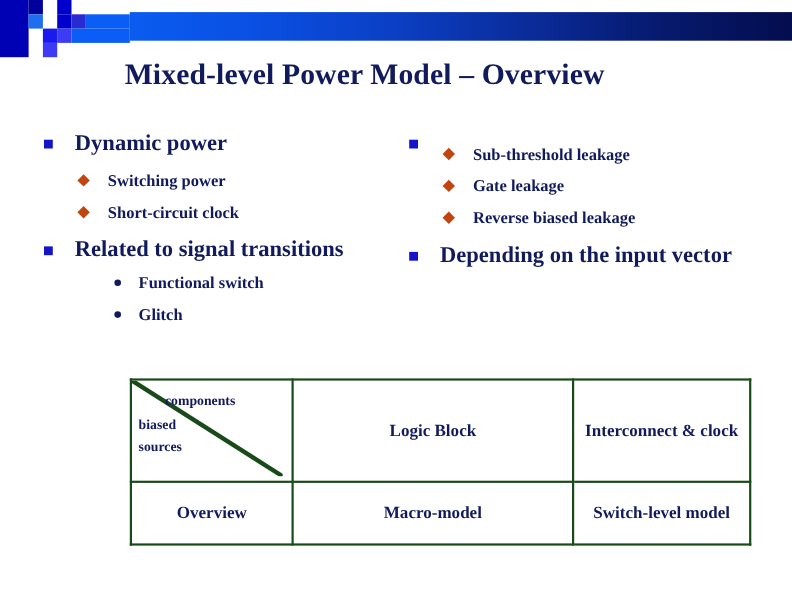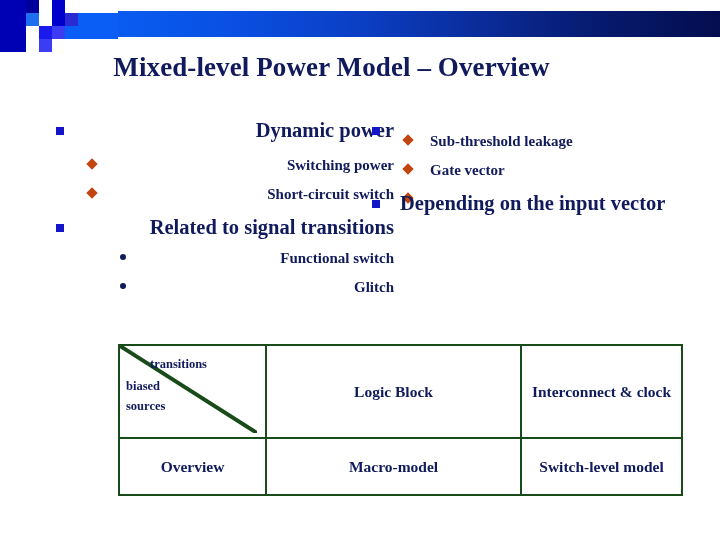--- a/index.html
+++ b/index.html
@@ -45,21 +45,21 @@
     color: #111a5c;
     letter-spacing: 0.1px;
     white-space: nowrap;
   }
 
   
   .column {
     position: absolute;
     top: 118px;
   }
-  #col-left  { left: 44px;  width: 350px; text-align: right; }
+  #col-left  { left: 28px;  width: 350px; }
   #col-right { left: 360px; width: 350px; }
 
   .lvl1 {
     position: relative;
     padding-left: 40px;
     font-size: 20.5px;
     font-weight: bold;
     color: #111a5c;
     line-height: 1.18;
   }
@@ -190,21 +190,21 @@
     <span>Dynamic power</span>
   </div>
 
   <div class="lvl2 sp-a">
     <span class="bullet-dm" style="background: rgb(192, 69, 15);"></span>
     <span>Switching power</span>
   </div>
 
   <div class="lvl2 sp-b">
     <span class="bullet-dm" style="background: rgb(192, 69, 15);"></span>
-    <span>Short-circuit switch</span>
+    <span>Short-circuit clock</span>
   </div>
 
   <div class="lvl1 sp-c">
     <span class="bullet-sq" style="background: rgb(20, 20, 200);"></span>
     <span>Related to signal transitions</span>
   </div>
 
   <div class="lvl3 sp-d">
     <span class="bullet-dot" style="background: rgb(17, 26, 92);"></span>
     <span>Functional switch</span>
@@ -222,43 +222,44 @@
     <span class="bullet-sq" style="background: rgb(20, 20, 200);"></span>
   </div>
 
   <div class="lvl2 sp-a">
     <span class="bullet-dm" style="background: rgb(192, 69, 15);"></span>
     <span>Sub-threshold leakage</span>
   </div>
 
   <div class="lvl2 sp-b">
     <span class="bullet-dm" style="background: rgb(192, 69, 15);"></span>
-    <span>Gate vector</span>
+    <span>Gate leakage</span>
   </div>
 
   <div class="lvl2 sp-b">
     <span class="bullet-dm" style="background: rgb(192, 69, 15);"></span>
+    <span>Reverse biased leakage</span>
   </div>
 
   <div class="lvl1 sp-c" style="padding-right:40px;">
     <span class="bullet-sq" style="background: rgb(20, 20, 200);"></span>
     <span>Depending on the input vector</span>
   </div>
 </div>
 
 <table id="model-table">
   <tbody>
     <tr class="row-head">
       <td class="c1" id="corner-cell" style="border-color: rgb(25, 74, 25);">
         <span class="diag">
           <svg width="137" height="87" viewBox="0 0 137 87" preserveAspectRatio="none">
             <line x1="0" y1="0" x2="137" y2="87" stroke="#194a19" stroke-width="4"></line>
           </svg>
         </span>
-        <span class="corner-text" id="corner-components">transitions</span>
+        <span class="corner-text" id="corner-components">components</span>
         <span class="corner-text" id="corner-power">biased</span>
         <span class="corner-text" id="corner-sources">sources</span>
       </td>
       <td class="c2" style="border-color: rgb(25, 74, 25);">Logic Block</td>
       <td class="c3" style="border-color: rgb(25, 74, 25);">Interconnect &amp; clock</td>
     </tr>
     <tr class="row-dyn">
       <td class="c1" style="border-color: rgb(25, 74, 25);">Overview</td>
       <td class="c2" style="border-color: rgb(25, 74, 25);">Macro-model</td>
       <td class="c3" style="border-color: rgb(25, 74, 25);">Switch-level model</td>

